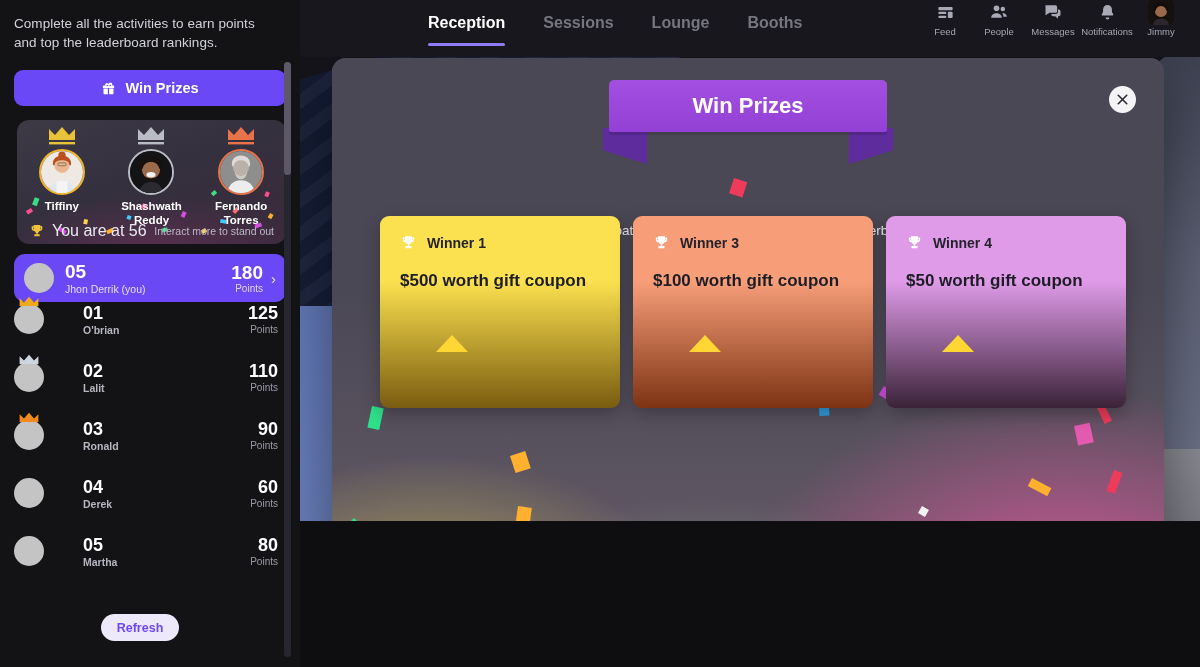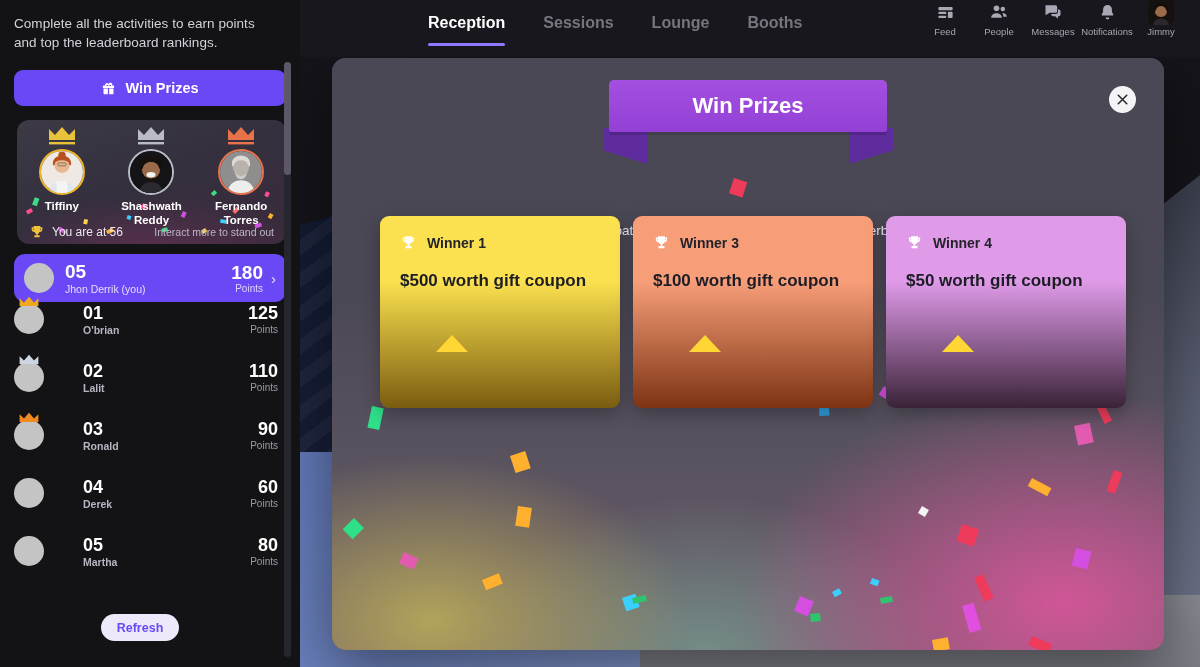--- a/index.html
+++ b/index.html
@@ -93,21 +93,21 @@
     font-weight: 700;
     color: #fff;
     line-height: 1.2;
   }
   .podium-foot {
     position: absolute; left: 0; right: 0; bottom: 4px;
     display: flex; align-items: center; justify-content: space-between;
     padding: 0 12px;
     z-index: 3;
   }
-  .podium-you { display: flex; align-items: center; gap: 7px; font-size: 12px; color: #e9e9ef; font-weight: 400;}
+  .podium-you { display: flex; align-items: center; gap: 7px; font-size: 16px; color: #e9e9ef; font-weight: 400;}
   .podium-hint { font-size: 10.5px; color: #bdb8c8; }
   .confetti-layer { position: absolute; inset: 0; z-index: 1; pointer-events: none; }
 
   
   .self-row {
     margin: 10px 14px 0 14px;
     height: 48px;
     border-radius: 11px;
     background: #6a48f5;
     display: flex; align-items: center;
@@ -164,21 +164,21 @@
     cursor: pointer;
   }
   .side-scrollbar i {
     position: absolute; top: 0; left: 0; right: 0;
     height: 113px; border-radius: 4px;
     background: #5c5868;
     display: block;
   }
 
   
-  .main { position: relative; flex: 1; height: 667px; overflow: hidden; background: #14141a; }
+  .main { position: relative; flex: 1; height: 521px; overflow: hidden; background: #14141a; }
 
   .stage-bg { position: absolute; inset: 0; overflow: hidden; }
   .stage-navy {
     position: absolute; left: -40px; bottom: 0; width: 420px; height: 430px;
     background: linear-gradient(120deg, #141b32 0%, #1b2444 60%, #222c52 100%);
     transform: skewY(-16deg); transform-origin: left bottom;
   }
   .stage-blue {
     position: absolute; left: -60px; bottom: 0; width: 400px; height: 215px;
     background: linear-gradient(120deg, #5d74b4 0%, #7f94cb 100%);

